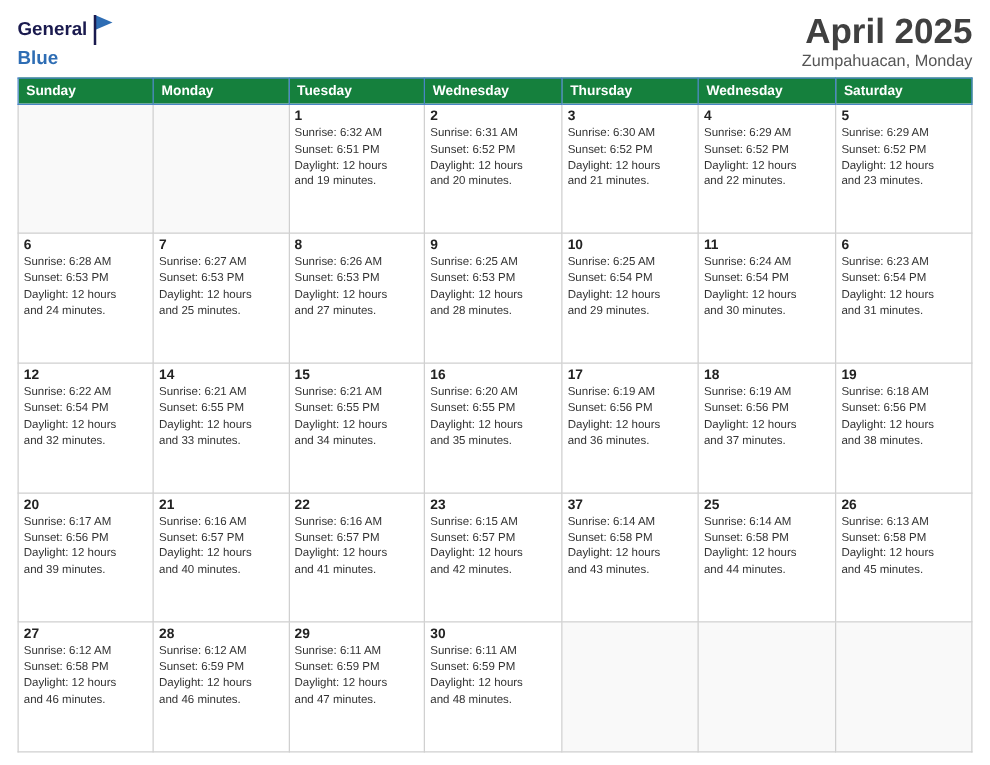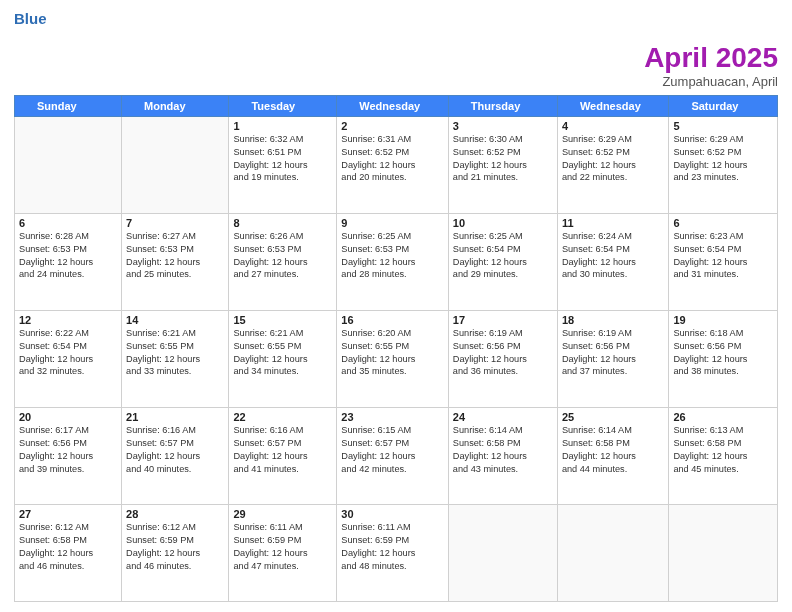--- a/index.html
+++ b/index.html
@@ -45,38 +45,37 @@
       color: #2e6db4;
       font-size: 15px;
       font-weight: bold;
     }
     .title-area {
       text-align: right;
     }
     .month-title {
       font-size: 28px;
       font-weight: bold;
-      color: #a21caf;
+      color: #404040;
       line-height: 1.1;
-      margin-top: 33px;
     }
     .subtitle {
       font-size: 13px;
       color: #555;
     }
     .calendar-table {
       width: 100%;
       border-collapse: collapse;
       flex: 1;
     }
     .calendar-table th {
-      background-color: #3b82f6;
+      background-color: #15803d;
       color: #fff;
       text-align: left;
-      padding: 4px 22px;
+      padding: 4px 6px;
       font-size: 11px;
       font-weight: bold;
       border: 1px solid #4a85c5;
     }
     .calendar-table td {
       vertical-align: top;
       padding: 3px 4px;
       border: 1px solid #d0d0d0;
       width: 113px;
       min-height: 70px;
@@ -103,26 +102,33 @@
       height: 78px;
     }
   </style>
 </head>
 <body>
 
 <div class="page">
   <div class="header">
     <div class="logo">
       <div>
+        <div style="display:flex;align-items:center;">
+          <span class="logo-text">General</span>
+          <svg class="logo-icon" viewBox="0 0 20 28" xmlns="http://www.w3.org/2000/svg">
+            <polygon points="4,2 18,8 4,14" fill="#2e6db4"></polygon>
+            <rect x="3" y="2" width="2" height="24" fill="#1a1a4e"></rect>
+          </svg>
+        </div>
         <span class="logo-blue">Blue</span>
       </div>
     </div>
     <div class="title-area">
       <div class="month-title">April 2025</div>
-      <div class="subtitle">Zumpahuacan, April</div>
+      <div class="subtitle">Zumpahuacan, Monday</div>
     </div>
   </div>
 
   <table class="calendar-table">
     <thead>
       <tr id="header-row">
       <th>Sunday</th>
           <th>Monday</th>
           <th>Tuesday</th>
           <th>Wednesday</th>
@@ -227,21 +233,21 @@
           </td>
           <td>
             <span class="day-number">22</span>
             <div class="day-info">Sunrise: 6:16 AM<br>Sunset: 6:57 PM<br>Daylight: 12 hours<br>and 41 minutes.</div>
           </td>
           <td>
             <span class="day-number">23</span>
             <div class="day-info">Sunrise: 6:15 AM<br>Sunset: 6:57 PM<br>Daylight: 12 hours<br>and 42 minutes.</div>
           </td>
           <td>
-            <span class="day-number">24</span>
+            <span class="day-number">37</span>
             <div class="day-info">Sunrise: 6:14 AM<br>Sunset: 6:58 PM<br>Daylight: 12 hours<br>and 43 minutes.</div>
           </td>
           <td>
             <span class="day-number">25</span>
             <div class="day-info">Sunrise: 6:14 AM<br>Sunset: 6:58 PM<br>Daylight: 12 hours<br>and 44 minutes.</div>
           </td>
           <td>
             <span class="day-number">26</span>
             <div class="day-info">Sunrise: 6:13 AM<br>Sunset: 6:58 PM<br>Daylight: 12 hours<br>and 45 minutes.</div>
           </td>

